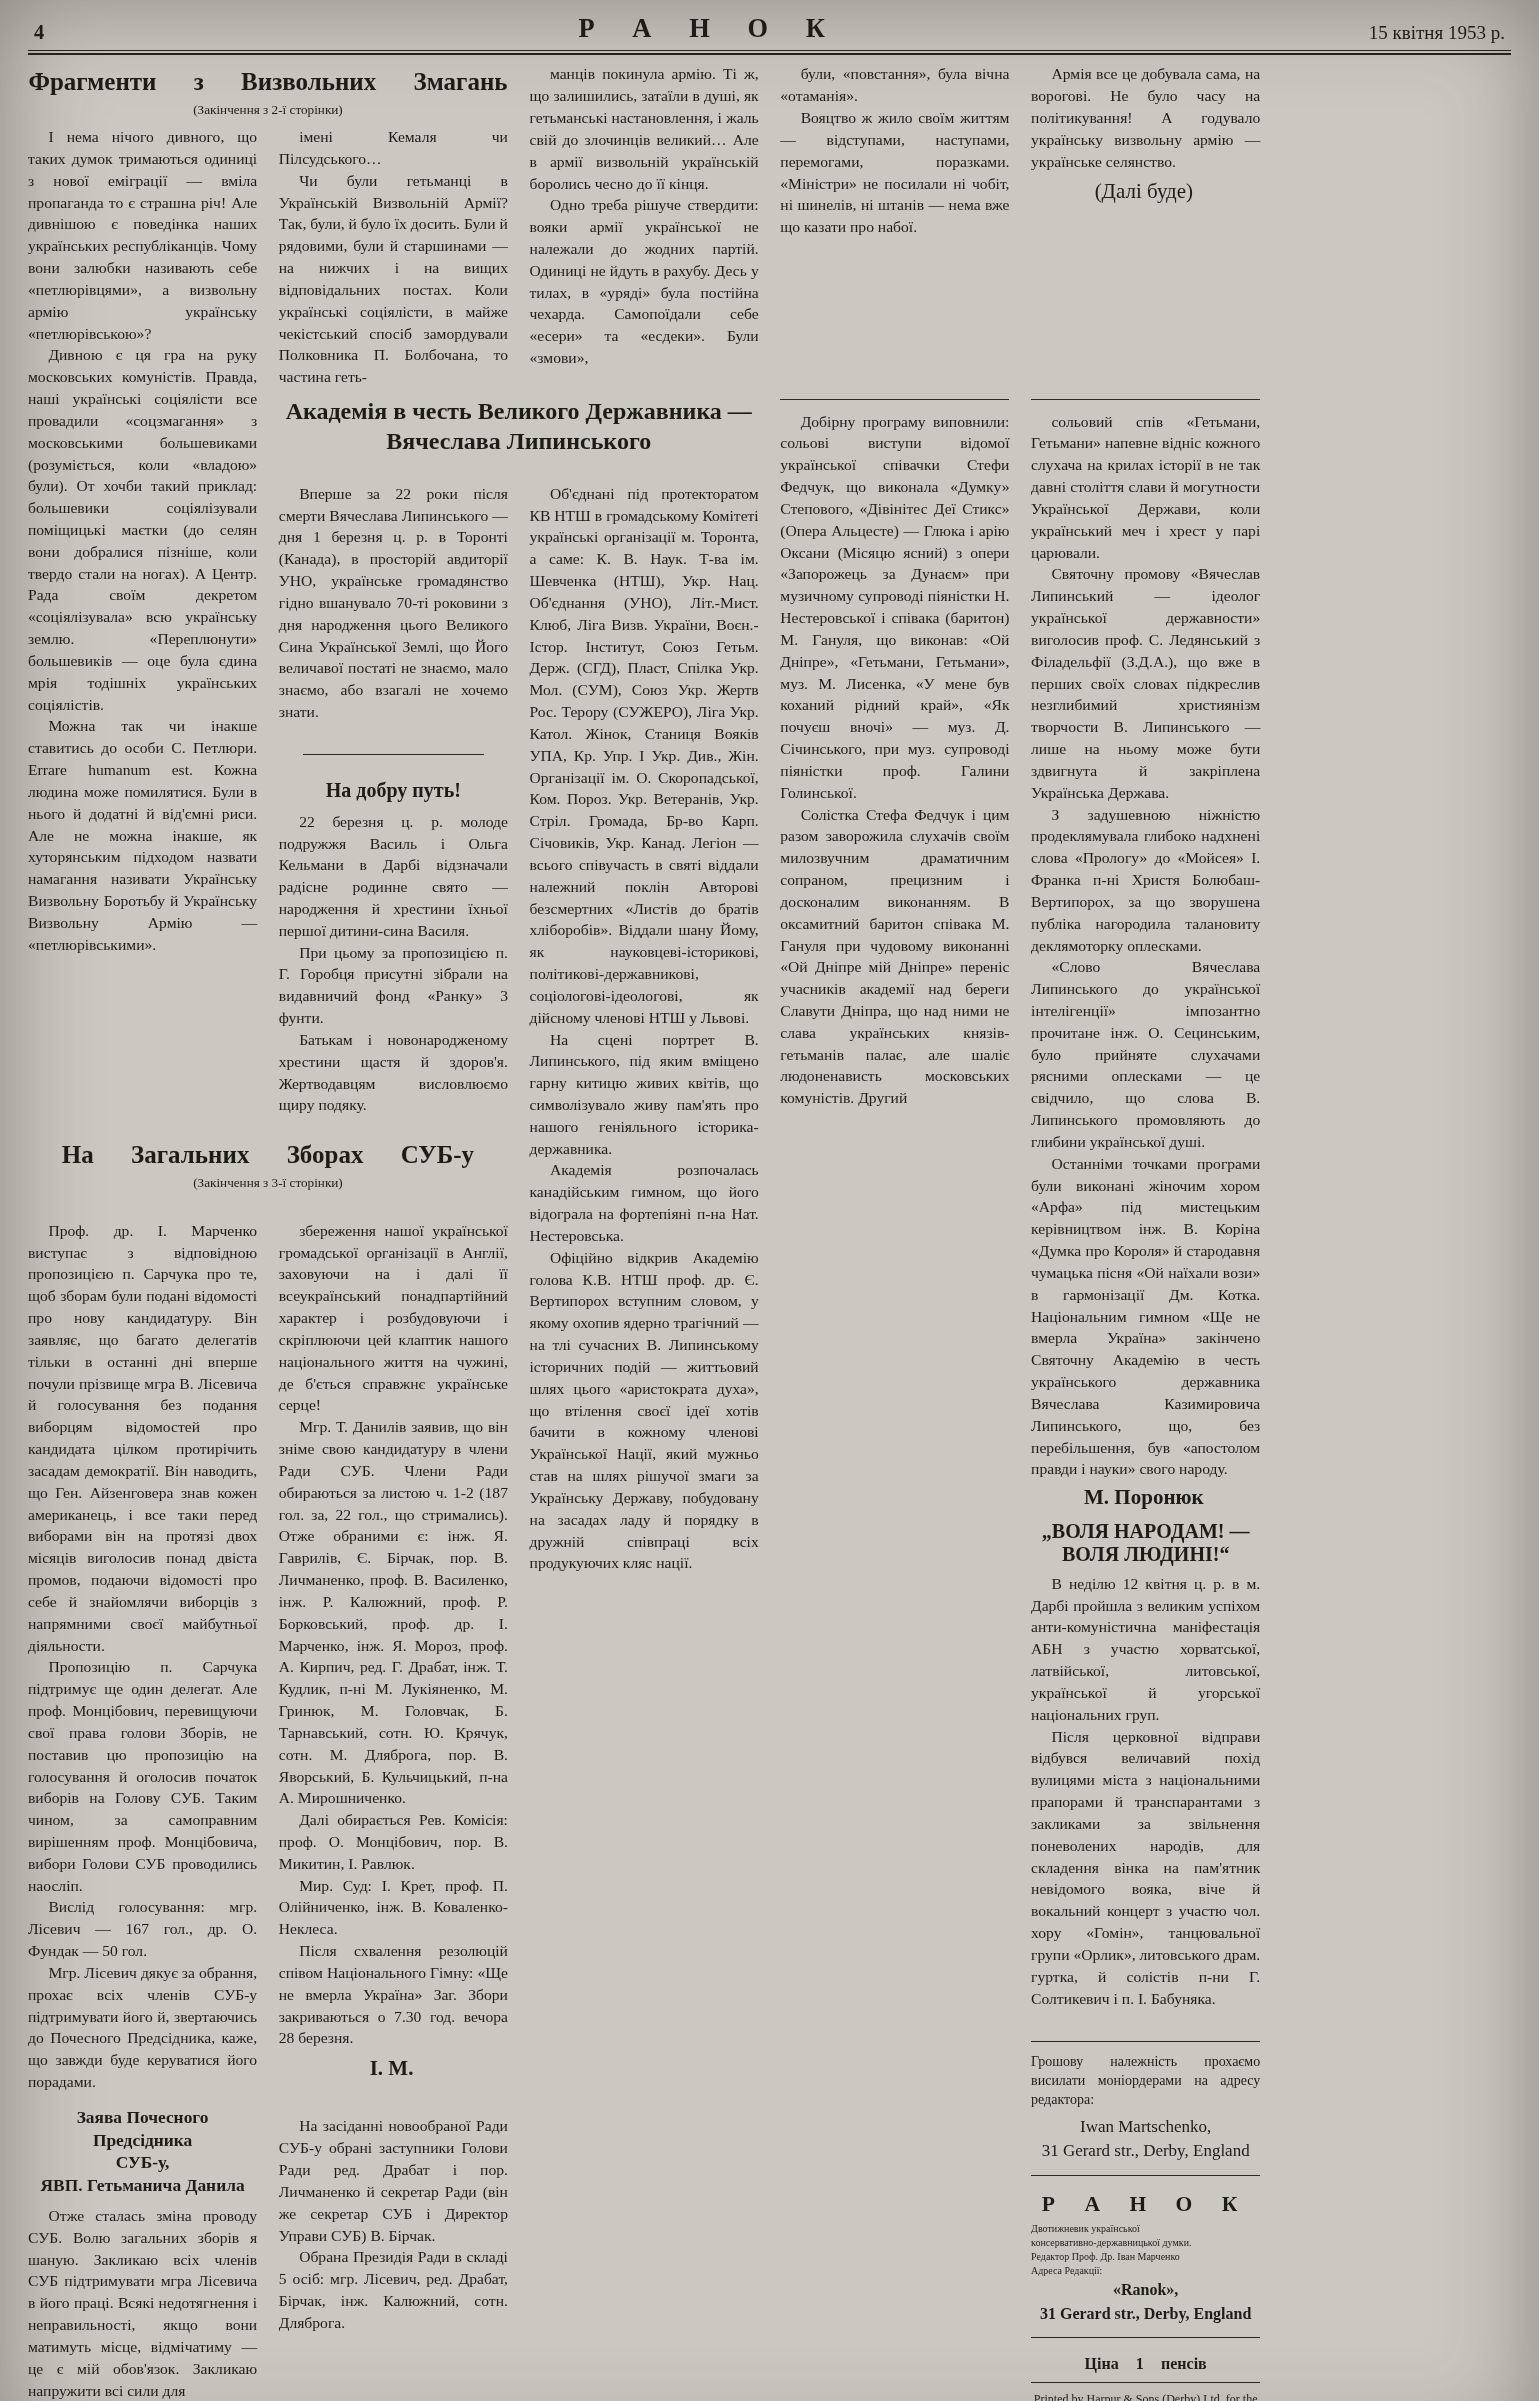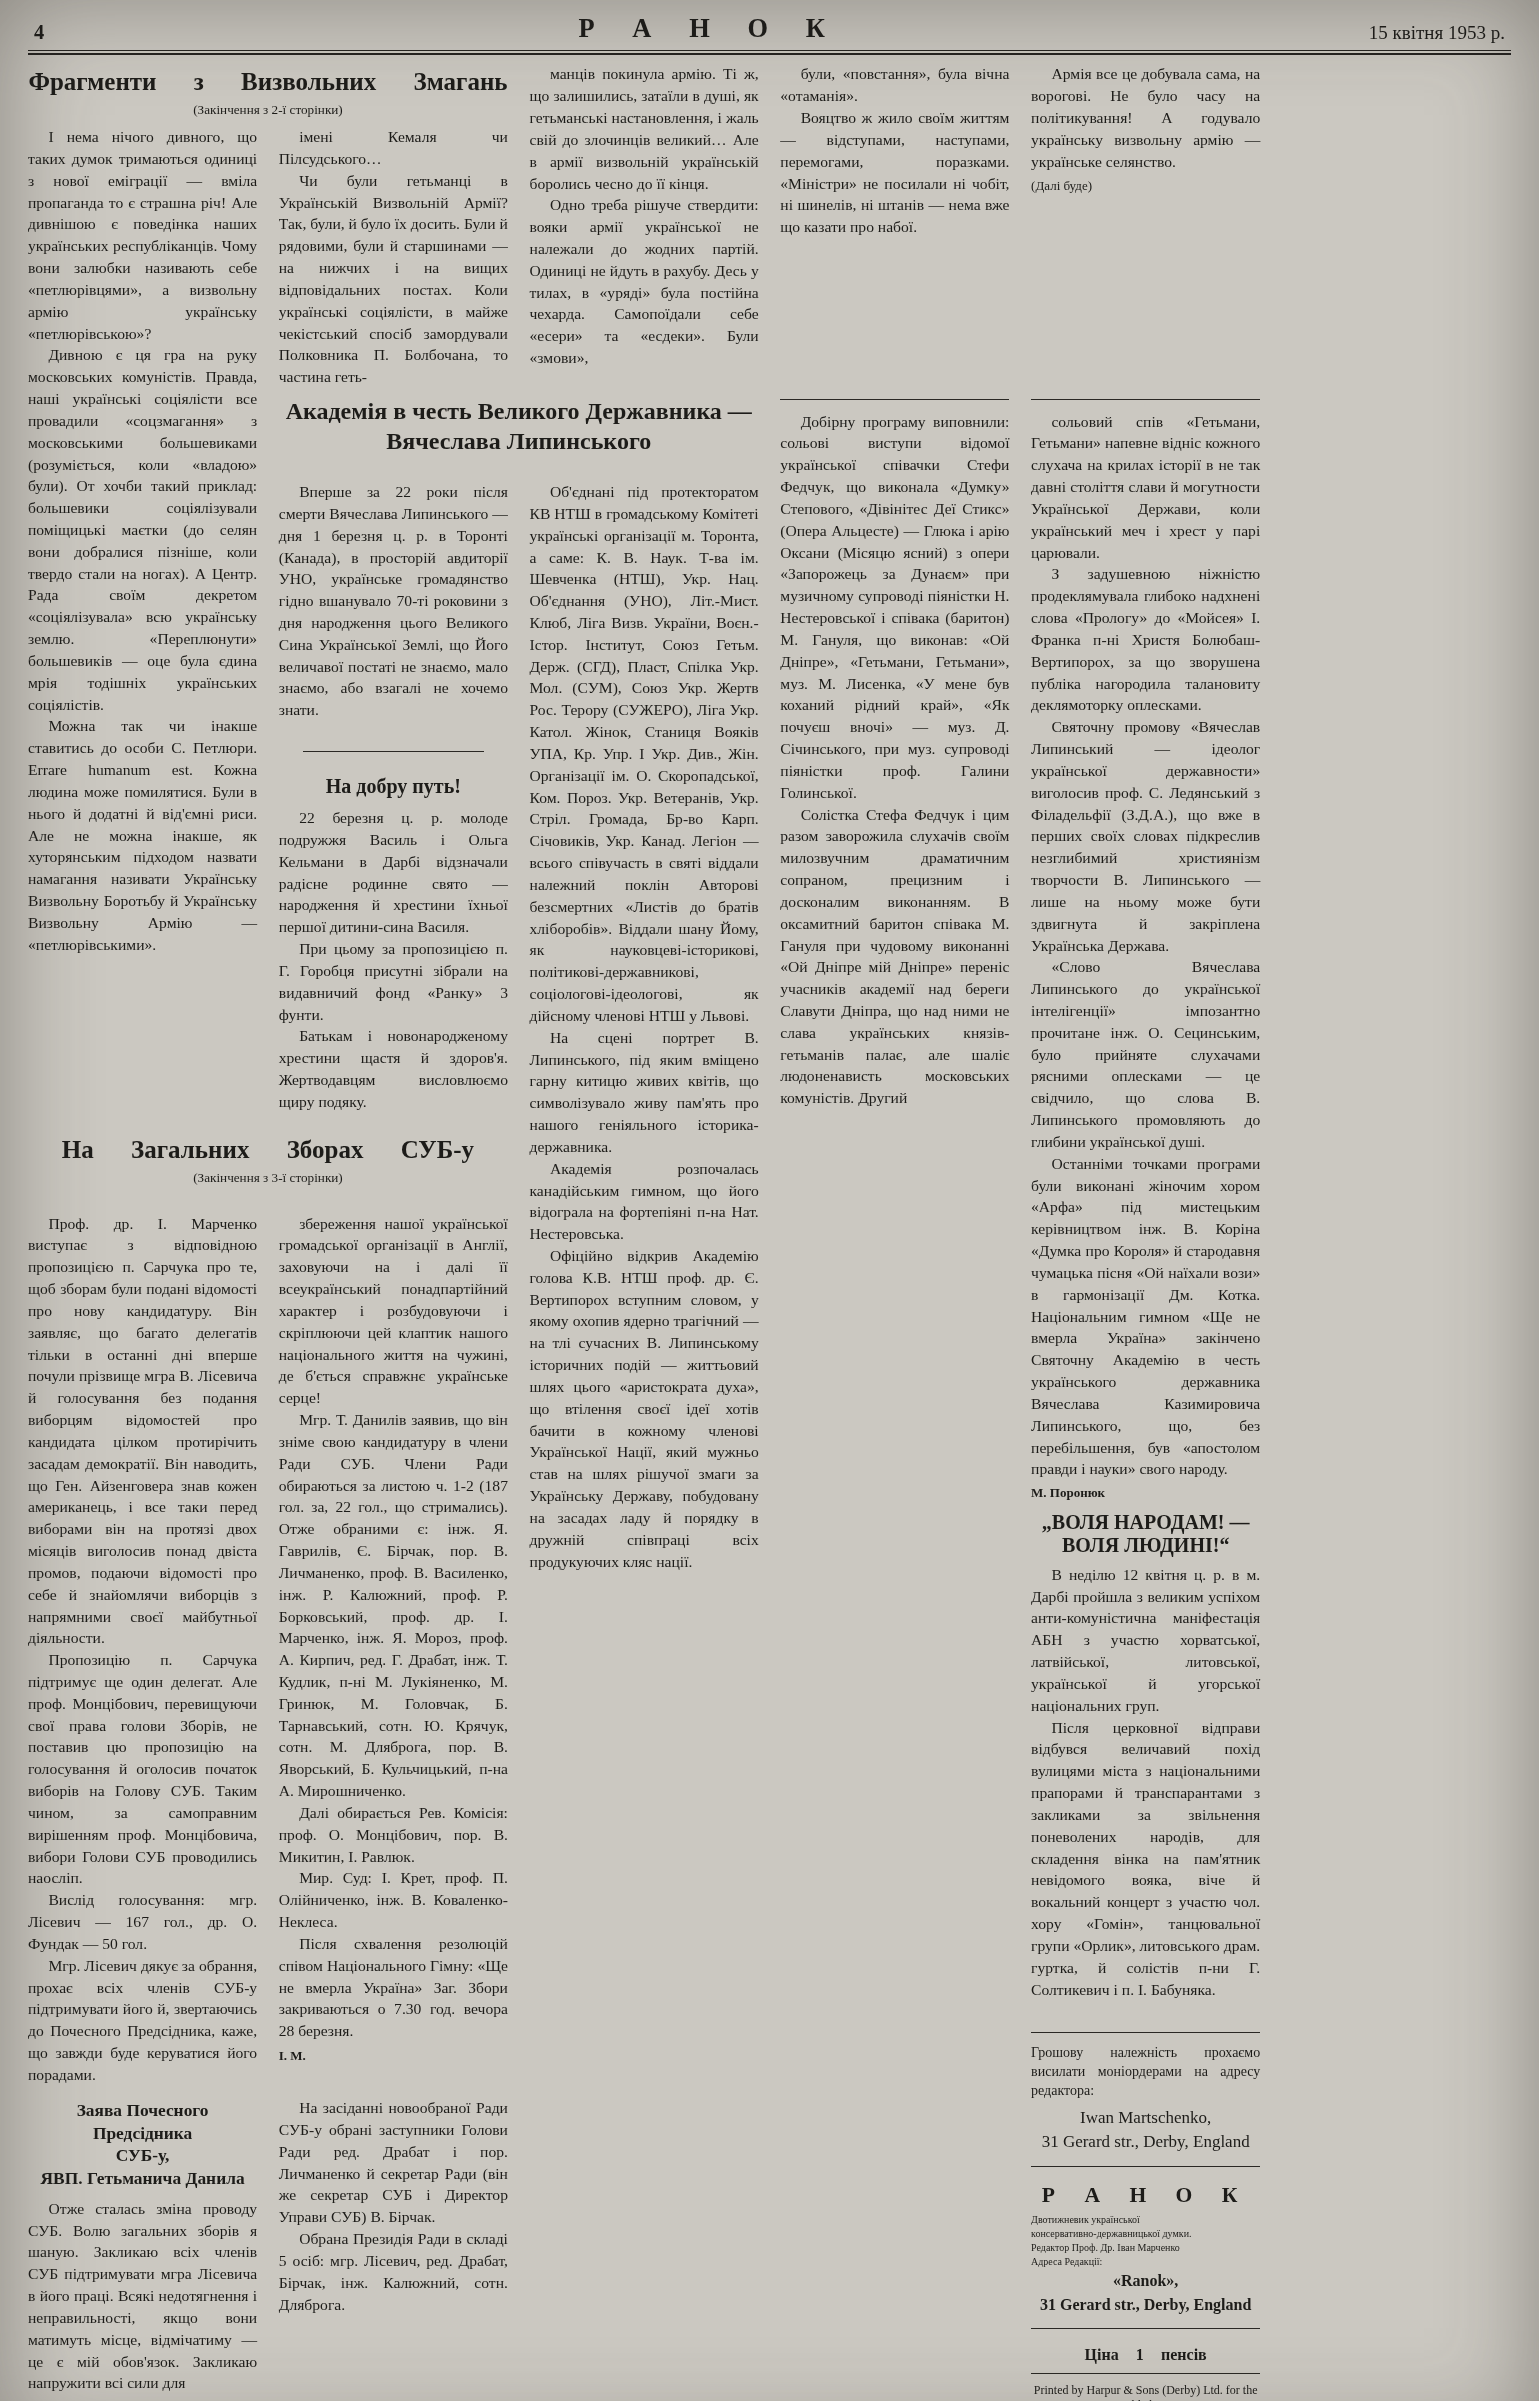--- a/index.html
+++ b/index.html
@@ -50,21 +50,21 @@
 
   .subhead-md {
     text-align: center; font-size: 20px; font-weight: bold;
     padding: 9.6px 0 7.2px 0;
   }
   .subhead-sm {
     text-align: center; font-size: 17.4px; font-weight: bold;
     line-height: 1.3; padding: 13.2px 0 8.4px 0;
   }
 
-  .align-right { text-align: left; text-indent: 0 !important; padding: 4.8px 3.6px 0 0; font-size: 13px; }
+  .align-right { text-align: center; text-indent: 0 !important; padding: 4.8px 3.6px 0 0; font-size: 21px; }
   .byline { font-weight: bold; }
 
   .sep { border-top: 1.2px solid #2a2824; margin: 10.8px 24px; }
   .sep-full { border-top: 1.2px solid #2a2824; margin: 10.8px 0; }
 
   
   .a1-head  { grid-column: 1 / 3; grid-row: 1; }
   .a1-colA  { grid-column: 1; grid-row: 2 / 6; }
   .a1-colB  { grid-column: 2; grid-row: 2; }
   .a1-c3top { grid-column: 3; grid-row: 1 / 3; }
@@ -207,22 +207,22 @@
       <div class="gap-top">
           <p>На засіданні новообраної Ради СУБ-у обрані заступники Голови Ради ред. Драбат і пор. Личманенко й секретар Ради (він же секретар СУБ і Директор Управи СУБ) В. Бірчак.</p>
           <p>Обрана Президія Ради в складі 5 осіб: мгр. Лісевич, ред. Драбат, Бірчак, інж. Калюжний, сотн. Дляброга.</p>
         </div>
     </section>
 
     <section class="col5-stack">
       <div class="sep-full"></div>
       <div class="body-text">
           <p>сольовий спів «Гетьмани, Гетьмани» напевне відніс кожного слухача на крилах історії в не так давні століття слави й могутности Української Держави, коли український меч і хрест у парі царювали.</p>
+          <p>Святочну промову «Вячеслав Липинський — ідеолог української державности» виголосив проф. С. Ледянський з Філадельфії (З.Д.А.), що вже в перших своїх словах підкреслив незглибимий християнізм творчости В. Липинського — лише на ньому може бути здвигнута й закріплена Українська Держава.</p>
           <p>З задушевною ніжністю продеклямувала глибоко надхнені слова «Прологу» до «Мойсея» І. Франка п-ні Христя Болюбаш-Вертипорох, за що зворушена публіка нагородила талановиту деклямоторку оплесками.</p>
-          <p>Святочну промову «Вячеслав Липинський — ідеолог української державности» виголосив проф. С. Ледянський з Філадельфії (З.Д.А.), що вже в перших своїх словах підкреслив незглибимий християнізм творчости В. Липинського — лише на ньому може бути здвигнута й закріплена Українська Держава.</p>
           <p>«Слово Вячеслава Липинського до української інтелігенції» імпозантно прочитане інж. О. Сецинським, було прийняте слухачами рясними оплесками — це свідчило, що слова В. Липинського промовляють до глибини української душі.</p>
           <p>Останніми точками програми були виконані жіночим хором «Арфа» під мистецьким керівництвом інж. В. Коріна «Думка про Короля» й стародавня чумацька пісня «Ой наїхали вози» в гармонізації Дм. Котка. Національним гимном «Ще не вмерла Україна» закінчено Святочну Академію в честь українського державника Вячеслава Казимировича Липинського, що, без перебільшення, був «апостолом правди і науки» свого народу.</p>
         </div>
       <div class="align-right byline">М. Поронюк</div>
 
       <div class="subhead-md">
         <div>„ВОЛЯ НАРОДАМ! —</div>
         <div>ВОЛЯ ЛЮДИНІ!“</div>
       </div>
       <div class="body-text">

